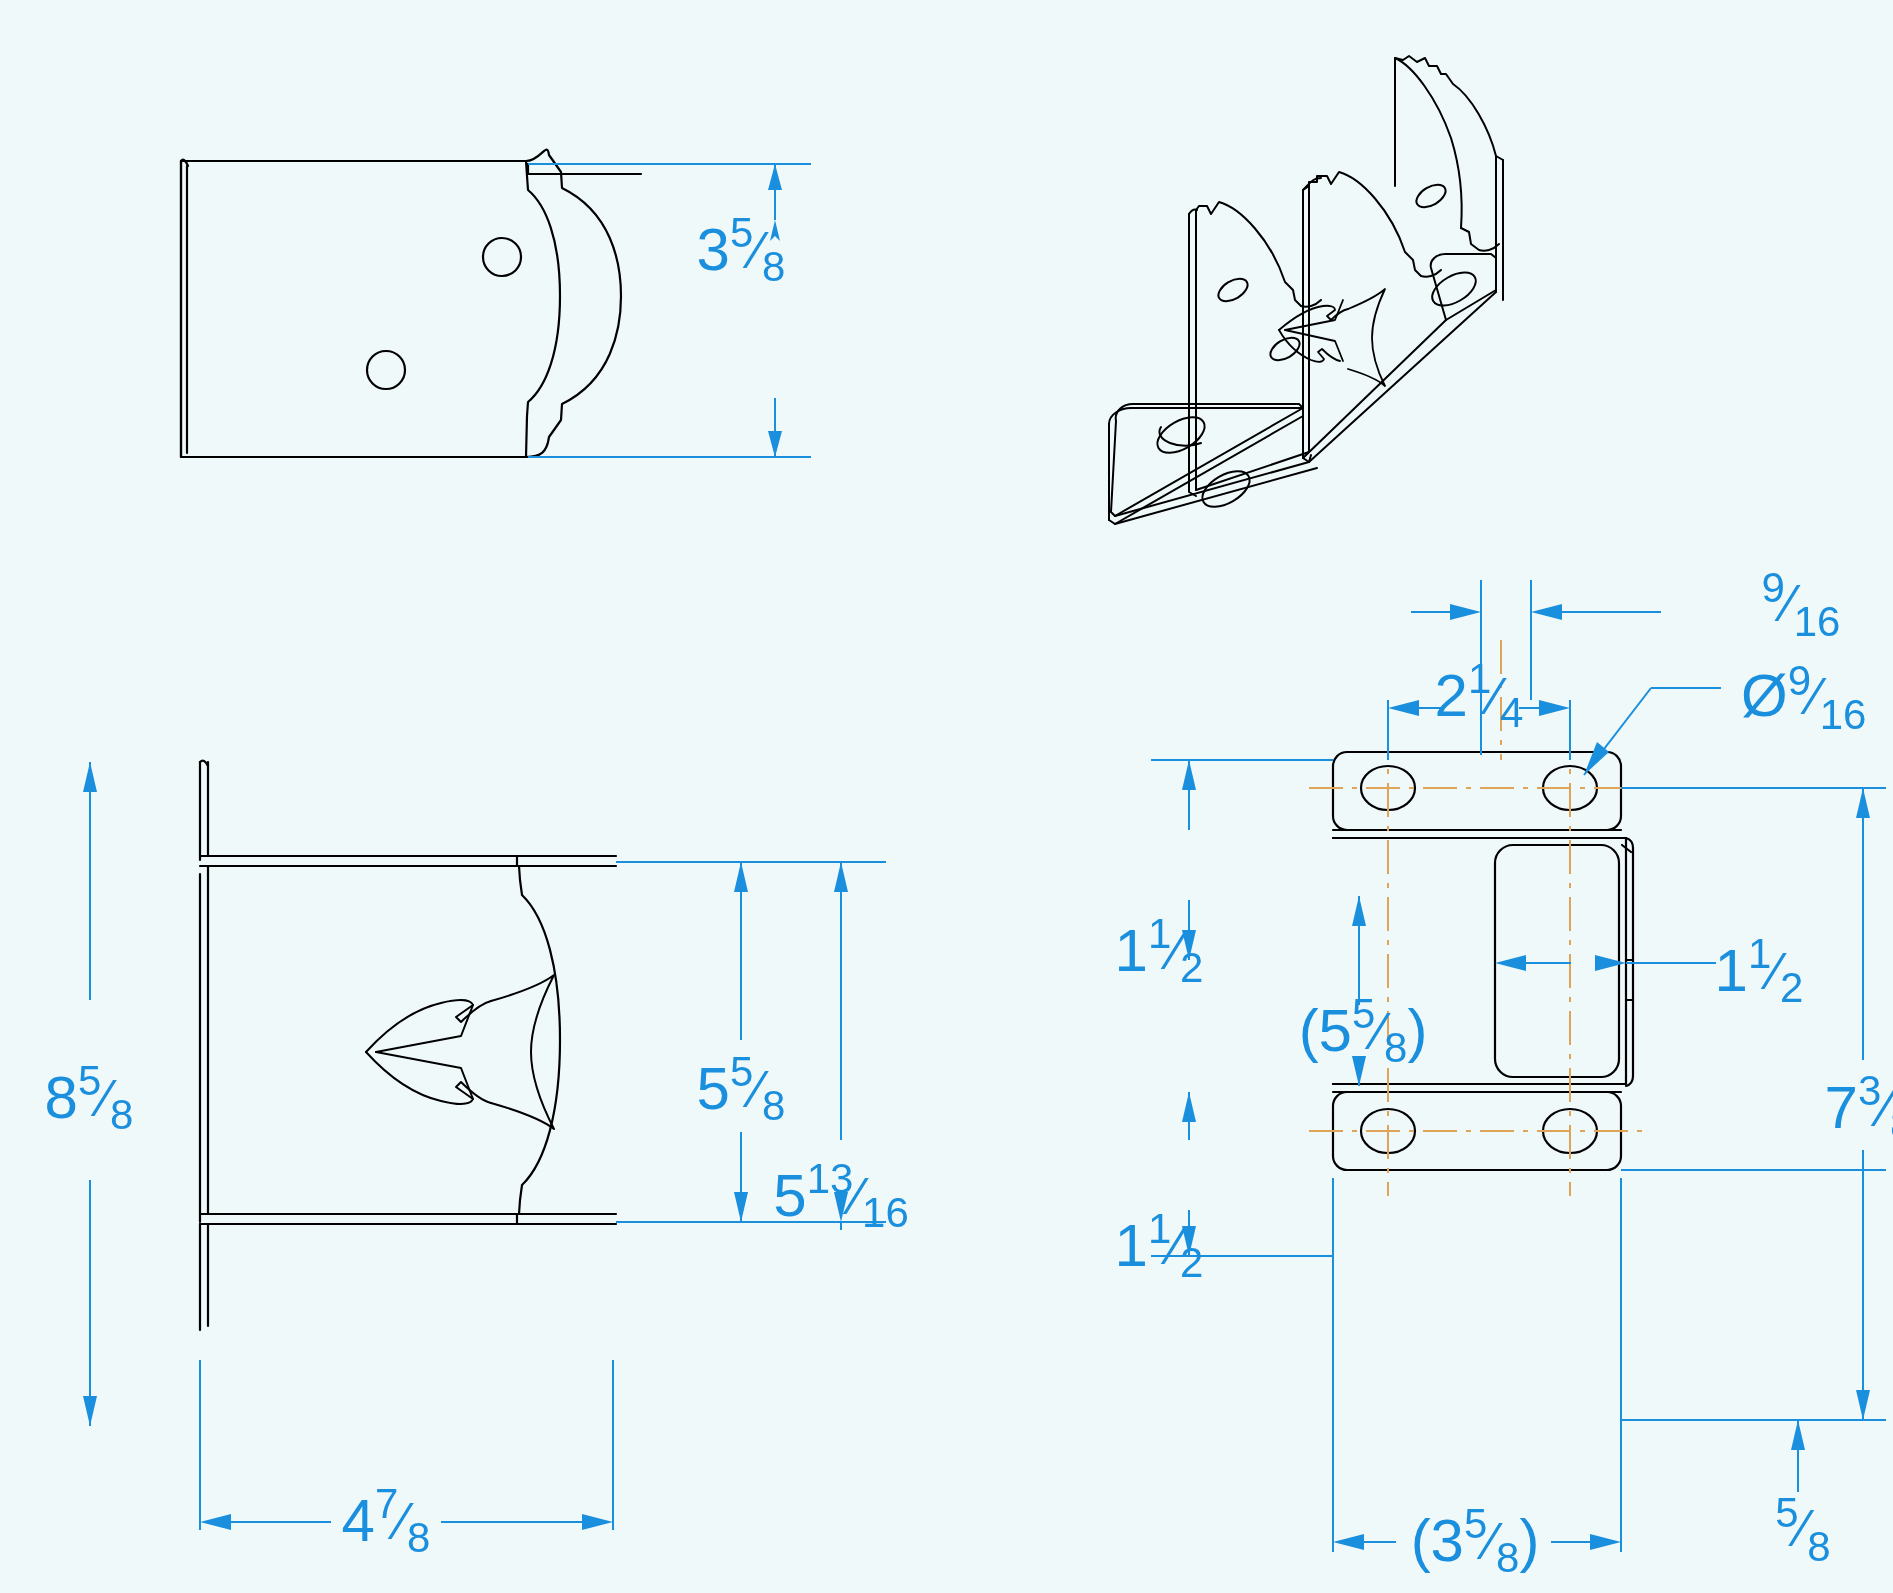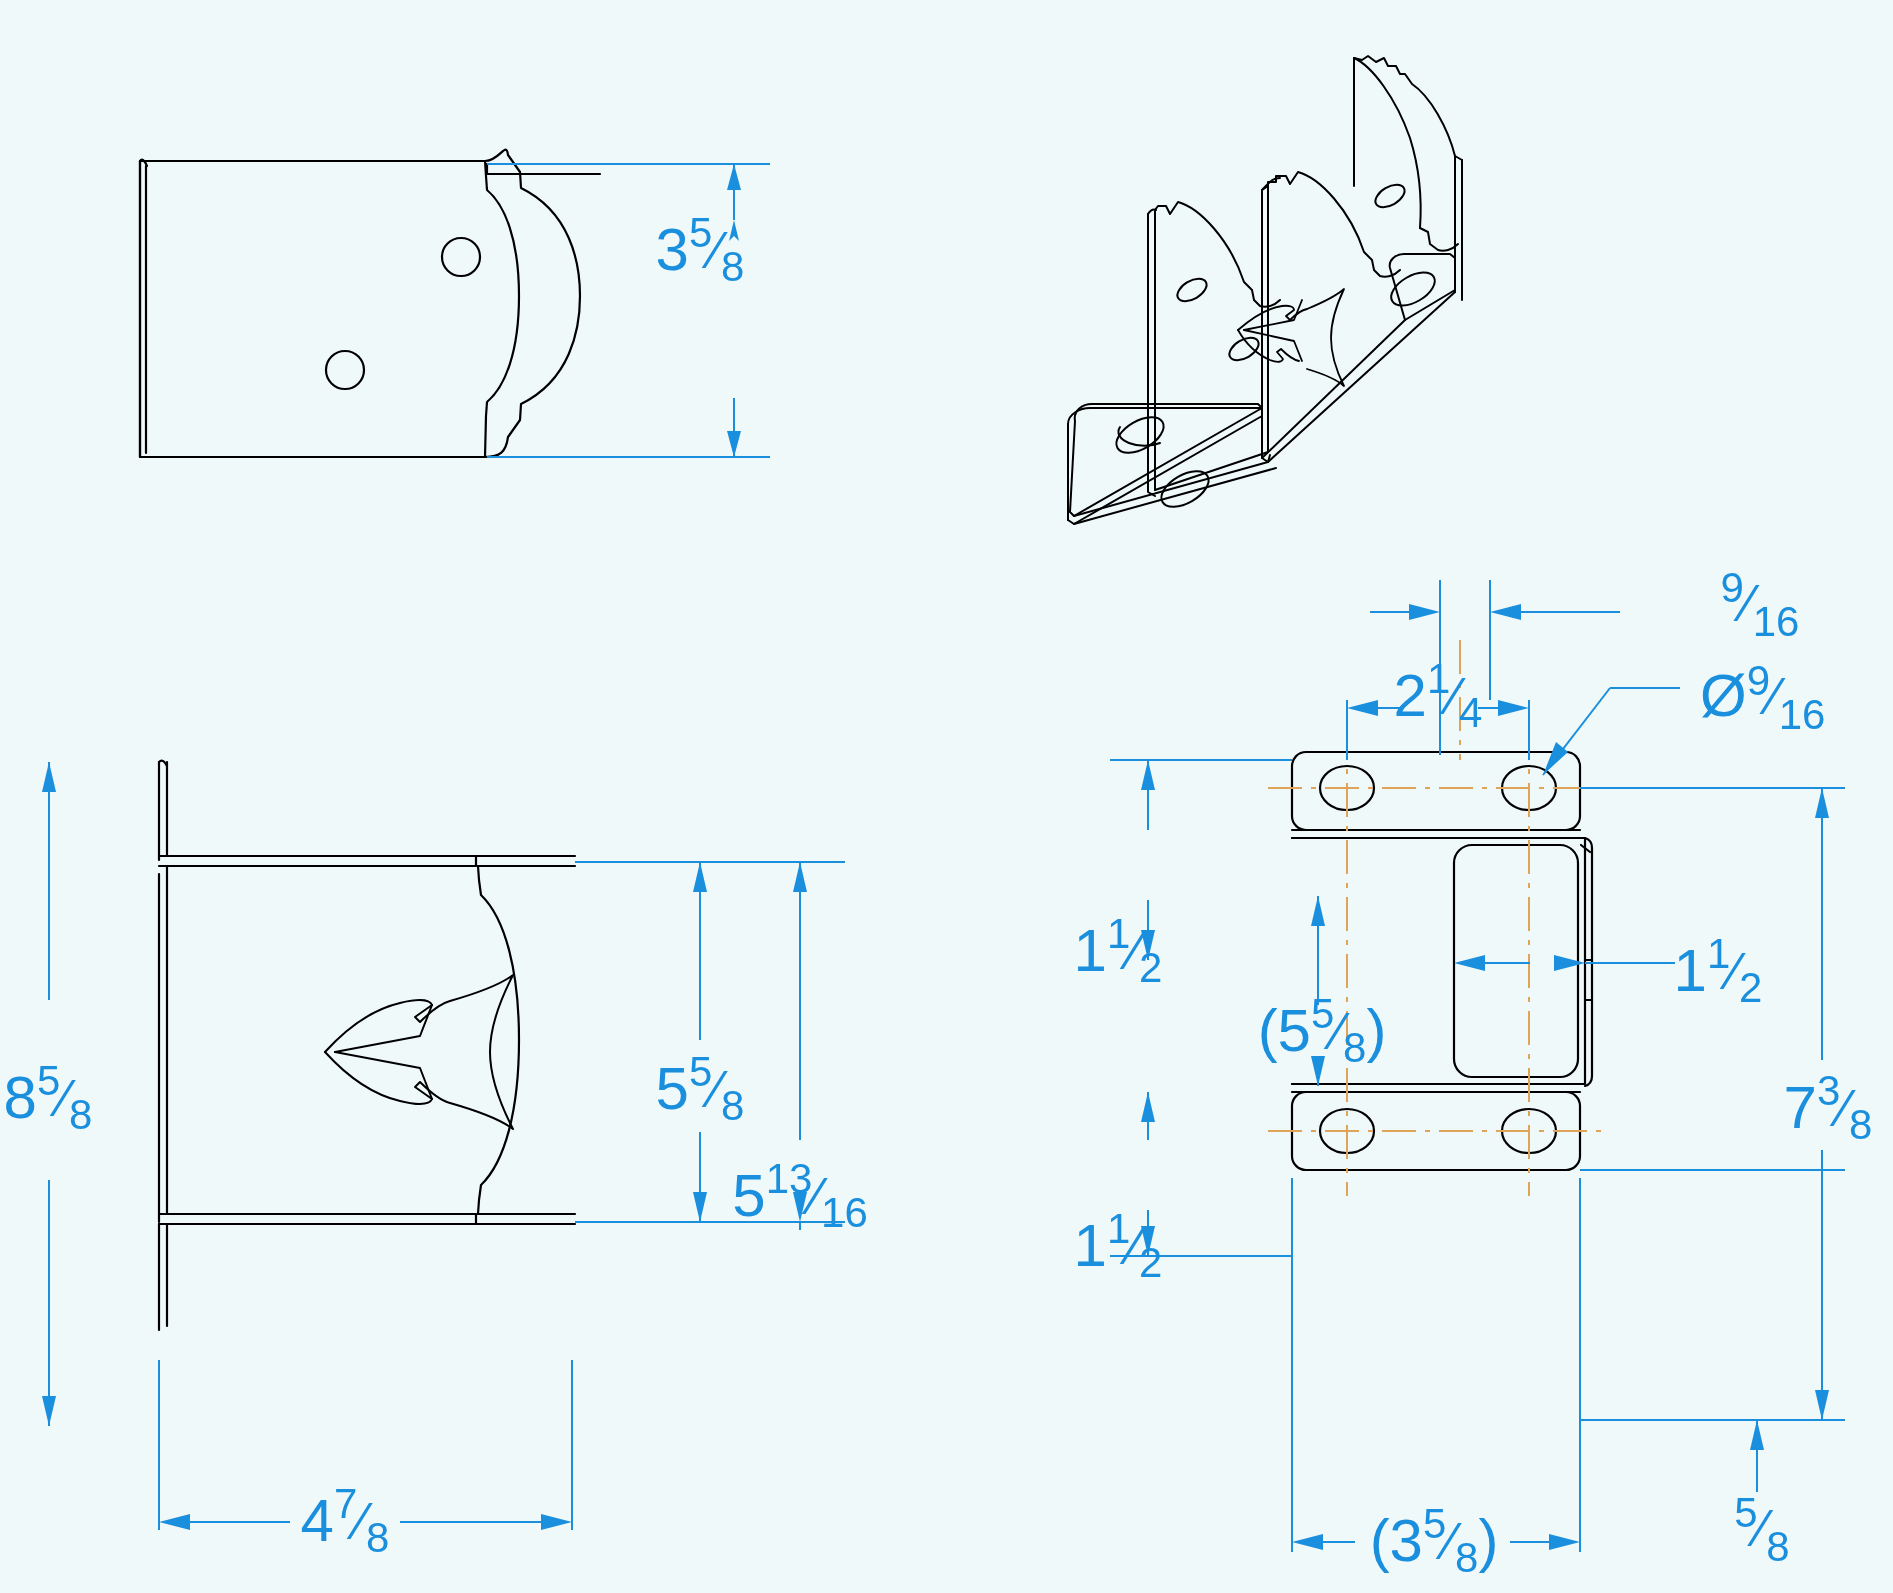--- a/index.html
+++ b/index.html
@@ -3,21 +3,21 @@
 <meta charset="utf-8">
 <style>
   html,body{margin:0;padding:0;}
   body{
     width:1893px;height:1593px;
     background:#f0f9fa;
     font-family:"Liberation Sans", sans-serif;
     overflow:hidden;
     position:relative;
   }
-  #sheet{position:absolute;inset:0;}
+  #sheet{position:absolute;inset:0;margin-left:41px;}
   svg.layer{position:absolute;left:0;top:0;width:1893px;height:1593px;}
   .dimtext{
     fill:#1a8fdd;
     font-family:"Liberation Sans", sans-serif;
     font-size:52px;
     dominant-baseline:middle;
   }
   .dimtext .whole{font-size:60px;}
   .dimtext .num{font-size:42px;}
   .dimtext .den{font-size:42px;}

